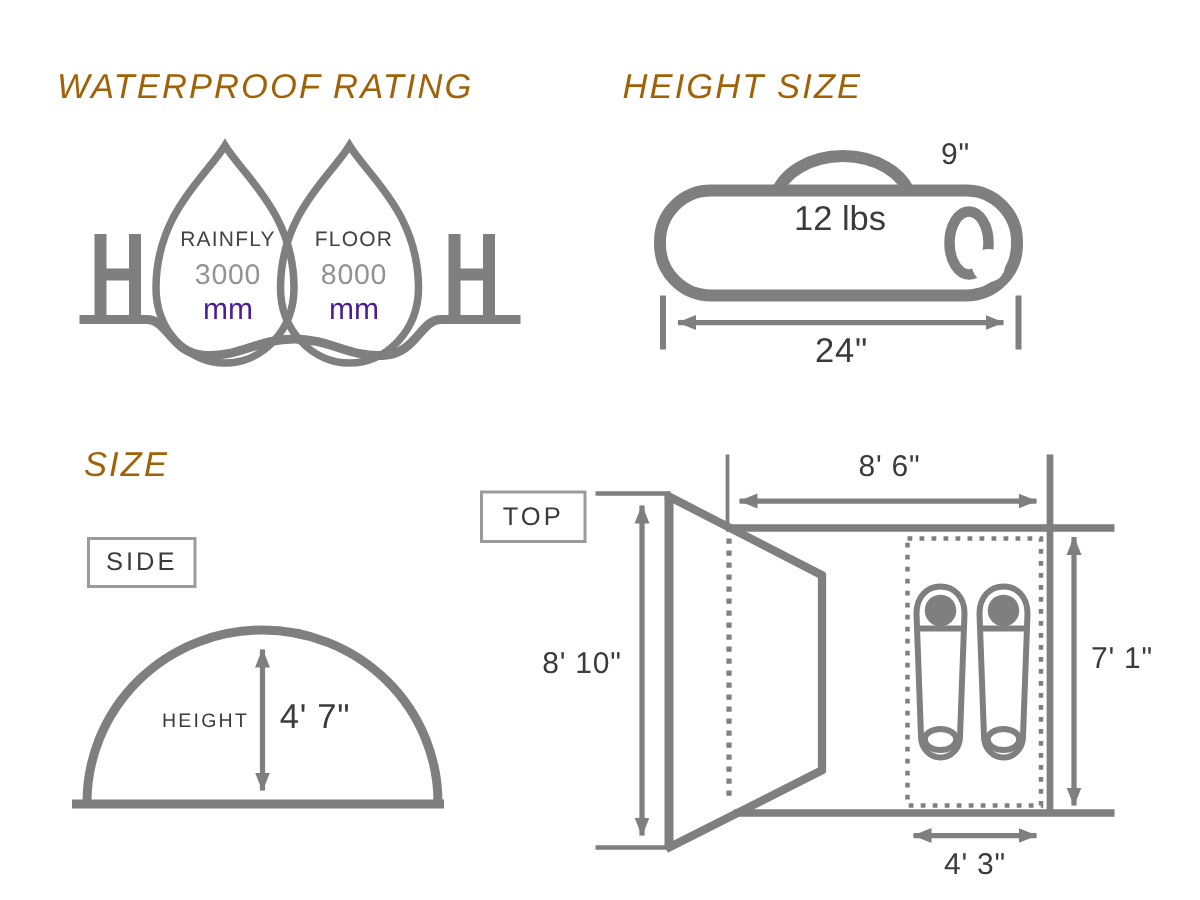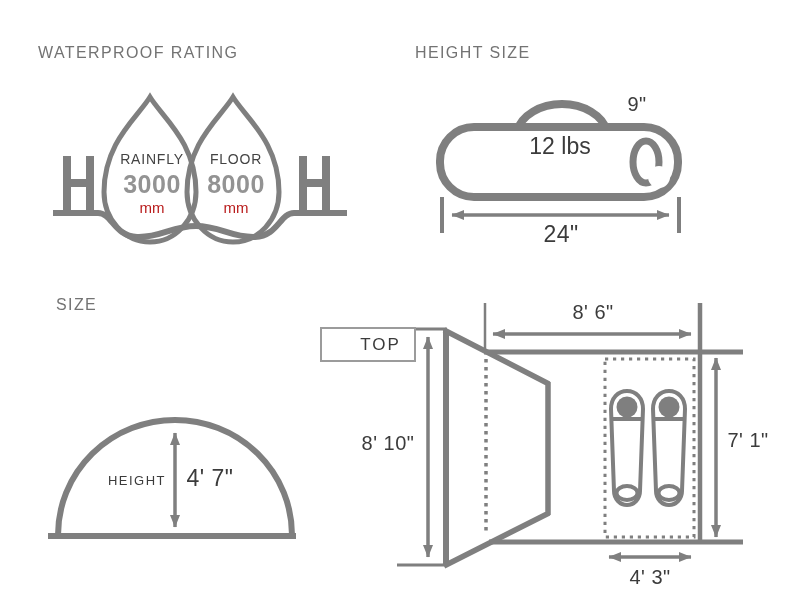--- a/index.html
+++ b/index.html
@@ -3,24 +3,24 @@
 <meta charset="utf-8">
 <style>
   html,body{margin:0;padding:0;background:#fff;}
   .canvas{
     position:relative;width:800px;height:600px;background:#ffffff;overflow:hidden;
     font-family:"Liberation Sans", sans-serif;color:#3b3b3b;
   }
   .art{position:absolute;left:0;top:0;width:800px;height:600px;}
   .label{position:absolute;white-space:nowrap;}
   .c{transform:translate(-50%,-50%);}
-  .title{font-size:16px;letter-spacing:1.4px;font-weight:500;color:#737373;}
+  .title{font-size:23px;letter-spacing:1.4px;font-weight:500;color:#a16207;font-style:italic;}
   .droplabel{font-size:14px;font-weight:400;letter-spacing:0.8px;color:#434343;}
-  .dropvalue{font-size:25px;font-weight:700;letter-spacing:0.5px;color:#939393;}
-  .dropunit{font-size:15px;font-weight:400;color:#b91c1c;}
+  .dropvalue{font-size:19px;font-weight:400;letter-spacing:0.5px;color:#939393;}
+  .dropunit{font-size:20px;font-weight:400;color:#4c1d95;}
   .dim{font-size:20px;font-weight:500;letter-spacing:0.5px;color:#3b3b3b;}
   .big{font-size:23px;}
   .weight{font-size:23px;font-weight:400;color:#3b3b3b;}
   .caption{font-size:13px;letter-spacing:1.5px;font-weight:500;color:#3b3b3b;}
   .viewbox{
     position:absolute;border:2px solid #9b9b9b;background:#fff;
     display:flex;align-items:center;justify-content:center;
     font-size:17px;letter-spacing:2px;font-weight:500;color:#3b3b3b;
   }
 </style>
@@ -108,21 +108,22 @@
   <div class="label c dropvalue" style="left:152px;top:184px;">3000</div>
   <div class="label c dropunit" style="left:152px;top:207px;">mm</div>
   <div class="label c droplabel" style="left:236px;top:159px;">FLOOR</div>
   <div class="label c dropvalue" style="left:236px;top:184px;">8000</div>
   <div class="label c dropunit" style="left:236px;top:207px;">mm</div>
 
   <div class="label c dim" style="left:637px;top:104px;">9"</div>
   <div class="label c weight" style="left:560px;top:146px;">12 lbs</div>
   <div class="label c dim big" style="left:561px;top:234px;">24"</div>
 
-  <div class="viewbox" style="left:320px;top:327px;width:67px;height:31px;padding-left:25px;">TOP</div>
+  <div class="viewbox" style="left:58px;top:358px;width:69px;height:30px;">SIDE</div>
+  <div class="viewbox" style="left:320px;top:327px;width:67px;height:31px;">TOP</div>
 
   <div class="label c caption" style="left:137px;top:480px;">HEIGHT</div>
   <div class="label c dim big" style="left:210px;top:478px;">4' 7"</div>
 
   <div class="label c dim" style="left:388px;top:443px;">8' 10"</div>
   <div class="label c dim" style="left:593px;top:312px;">8' 6"</div>
   <div class="label c dim" style="left:748px;top:440px;">7' 1"</div>
   <div class="label c dim" style="left:650px;top:577px;">4' 3"</div>
 
 </div>

